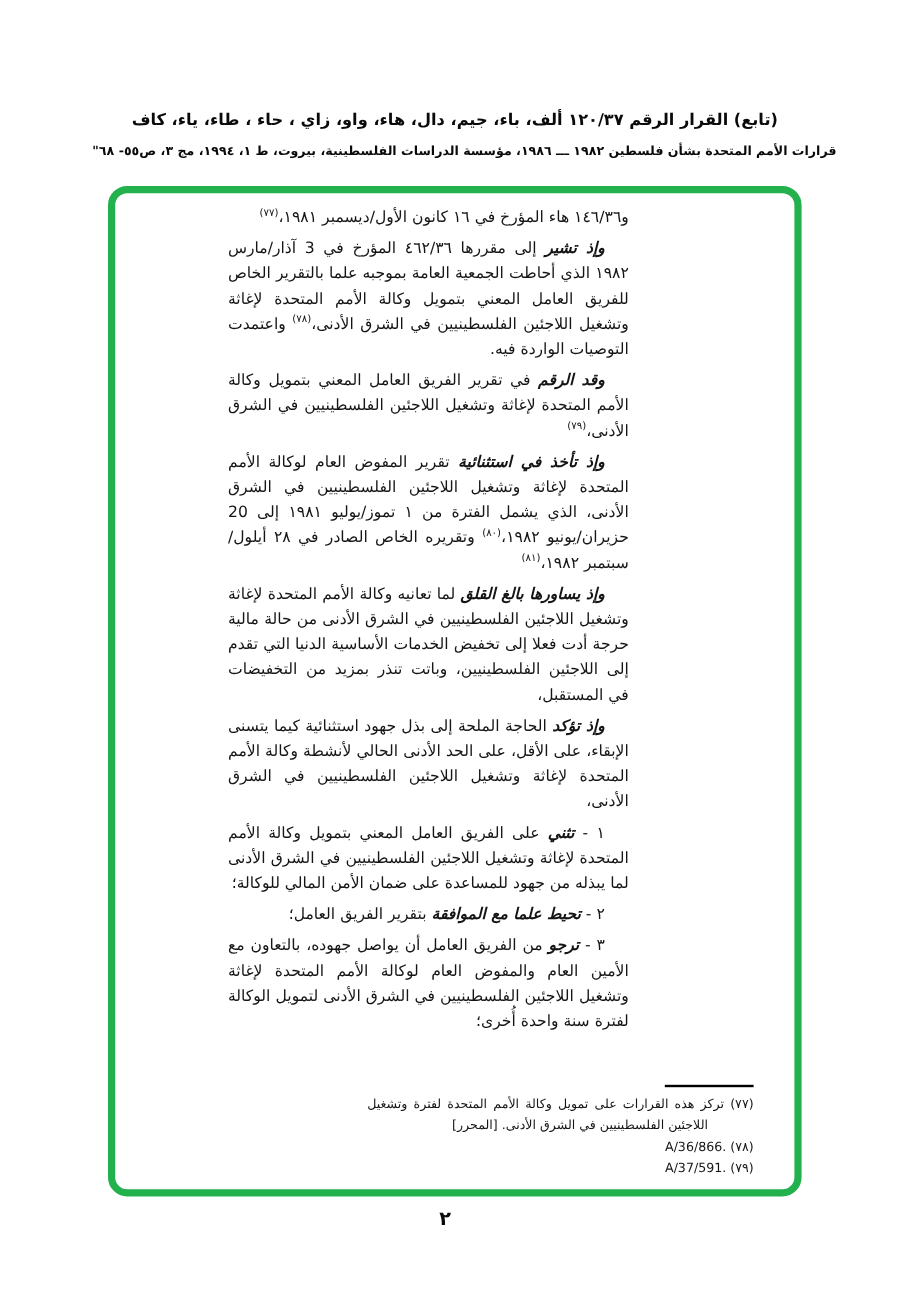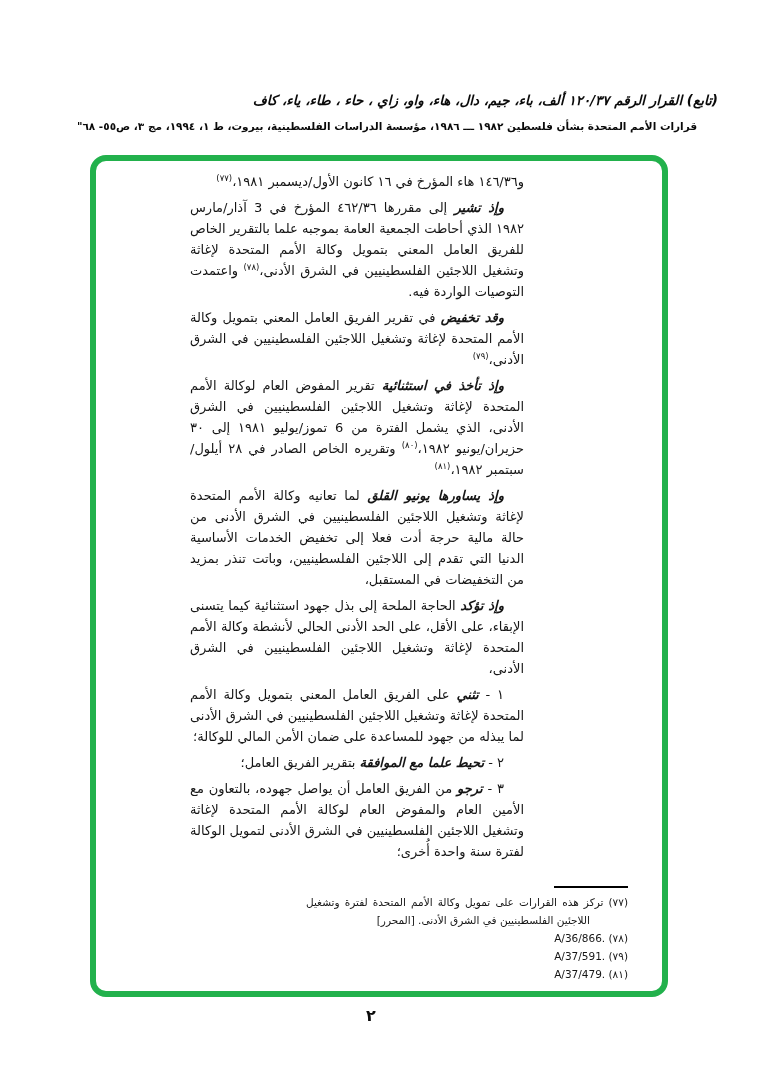--- a/index.html
+++ b/index.html
@@ -6,24 +6,23 @@
   .page{
     position:relative;
     width:758px;height:1078px;
     background:#ffffff;
     font-family:"DejaVu Sans",sans-serif;
     color:#111111;
     overflow:hidden;
   }
   .header1{
     position:absolute;top:90px;left:40px;right:40px;
-    direction:rtl;
+    direction:rtl;text-align:center;
     font-weight:bold;font-size:13.5px;line-height:20px;
     color:#0a0a0a;
-    font-style:italic;
   }
   .header2{
     position:absolute;top:118px;left:46px;right:30px;
     direction:rtl;text-align:center;
     font-weight:bold;font-size:10.5px;line-height:16px;
     color:#0a0a0a;
   }
   .green-box{
     position:absolute;left:90px;top:155px;
     width:566px;height:830px;
@@ -77,37 +76,36 @@
   <div class="header1">(تابع) القرار الرقم ١٢٠/٣٧ ألف، باء، جيم، دال، هاء، واو، زاي ، حاء ، طاء، ياء، كاف</div>
 
   <div class="header2">قرارات الأمم المتحدة بشأن فلسطين ١٩٨٢ ـــ ١٩٨٦، مؤسسة الدراسات الفلسطينية، بيروت، ط ١، ١٩٩٤، مج ٣، ص٥٥- ٦٨"</div>
 
   <div class="green-box">
 
     <div class="text-column">
 
     <p class="para"><span>و١٤٦/٣٦ هاء المؤرخ في ١٦ كانون الأول/ديسمبر ١٩٨١،</span><sup>(٧٧)</sup></p>
         <p class="para indent"><span class="b">وإذ تشير</span><span> إلى مقررها ٤٦٢/٣٦ المؤرخ في 3 آذار/مارس ١٩٨٢ الذي أحاطت الجمعية العامة بموجبه علما بالتقرير الخاص للفريق العامل المعني بتمويل وكالة الأمم المتحدة لإغاثة وتشغيل اللاجئين الفلسطينيين في الشرق الأدنى،</span><sup>(٧٨)</sup><span> واعتمدت التوصيات الواردة فيه.</span></p>
-        <p class="para indent"><span class="b">وقد تخفيض</span><span> في تقرير الفريق العامل المعني بتمويل وكالة الأمم المتحدة لإغاثة وتشغيل اللاجئين الفلسطينيين في الشرق الأدنى،</span><sup>(٧٩)</sup></p>
-        <p class="para indent"><span class="b">وإذ تأخذ في استثنائية</span><span> تقرير المفوض العام لوكالة الأمم المتحدة لإغاثة وتشغيل اللاجئين الفلسطينيين في الشرق الأدنى، الذي يشمل الفترة من 6 تموز/يوليو ١٩٨١ إلى ٣٠ حزيران/يونيو ١٩٨٢،</span><sup>(٨٠)</sup><span> وتقريره الخاص الصادر في ٢٨ أيلول/سبتمبر ١٩٨٢،</span><sup>(٨١)</sup></p>
-        <p class="para indent"><span class="b">وإذ يساورها يونيو القلق</span><span> لما تعانيه وكالة الأمم المتحدة لإغاثة وتشغيل اللاجئين الفلسطينيين في الشرق الأدنى من حالة مالية حرجة أدت فعلا إلى تخفيض الخدمات الأساسية الدنيا التي تقدم إلى اللاجئين الفلسطينيين، وباتت تنذر بمزيد من التخفيضات في المستقبل،</span></p>
+        <p class="para indent"><span class="b">وقد الرقم</span><span> في تقرير الفريق العامل المعني بتمويل وكالة الأمم المتحدة لإغاثة وتشغيل اللاجئين الفلسطينيين في الشرق الأدنى،</span><sup>(٧٩)</sup></p>
+        <p class="para indent"><span class="b">وإذ تأخذ في استثنائية</span><span> تقرير المفوض العام لوكالة الأمم المتحدة لإغاثة وتشغيل اللاجئين الفلسطينيين في الشرق الأدنى، الذي يشمل الفترة من ١ تموز/يوليو ١٩٨١ إلى 20 حزيران/يونيو ١٩٨٢،</span><sup>(٨٠)</sup><span> وتقريره الخاص الصادر في ٢٨ أيلول/سبتمبر ١٩٨٢،</span><sup>(٨١)</sup></p>
+        <p class="para indent"><span class="b">وإذ يساورها بالغ القلق</span><span> لما تعانيه وكالة الأمم المتحدة لإغاثة وتشغيل اللاجئين الفلسطينيين في الشرق الأدنى من حالة مالية حرجة أدت فعلا إلى تخفيض الخدمات الأساسية الدنيا التي تقدم إلى اللاجئين الفلسطينيين، وباتت تنذر بمزيد من التخفيضات في المستقبل،</span></p>
         <p class="para indent"><span class="b">وإذ تؤكد</span><span> الحاجة الملحة إلى بذل جهود استثنائية كيما يتسنى الإبقاء، على الأقل، على الحد الأدنى الحالي لأنشطة وكالة الأمم المتحدة لإغاثة وتشغيل اللاجئين الفلسطينيين في الشرق الأدنى،</span></p>
         <p class="para indent"><span>١ - </span><span class="b">تثني</span><span> على الفريق العامل المعني بتمويل وكالة الأمم المتحدة لإغاثة وتشغيل اللاجئين الفلسطينيين في الشرق الأدنى لما يبذله من جهود للمساعدة على ضمان الأمن المالي للوكالة؛</span></p>
         <p class="para indent"><span>٢ - </span><span class="b">تحيط علما مع الموافقة</span><span> بتقرير الفريق العامل؛</span></p>
         <p class="para indent"><span>٣ - </span><span class="b">ترجو</span><span> من الفريق العامل أن يواصل جهوده، بالتعاون مع الأمين العام والمفوض العام لوكالة الأمم المتحدة لإغاثة وتشغيل اللاجئين الفلسطينيين في الشرق الأدنى لتمويل الوكالة لفترة سنة واحدة أُخرى؛</span></p>
       </div>
 
     <div class="footnotes">
       <div class="fn-sep"></div>
       <div>
 
       <div class="footnote"><span class="fn-num">(٧٧) </span><span>تركز هذه القرارات على تمويل وكالة الأمم المتحدة لفترة وتشغيل اللاجئين الفلسطينيين في الشرق الأدنى. [المحرر]</span></div>
           <div class="footnote"><span class="fn-num">(٧٨) </span><span dir="ltr">A/36/866.</span></div>
           <div class="footnote"><span class="fn-num">(٧٩) </span><span dir="ltr">A/37/591.</span></div>
-          <div class="footnote"><span class="fn-num">(٨١) </span><span dir="ltr">A/37/479.</span></div>
         </div>
     </div>
 
   </div>
 
   <div class="page-num">٢</div>
 
 </div>
 
 </body></html>

